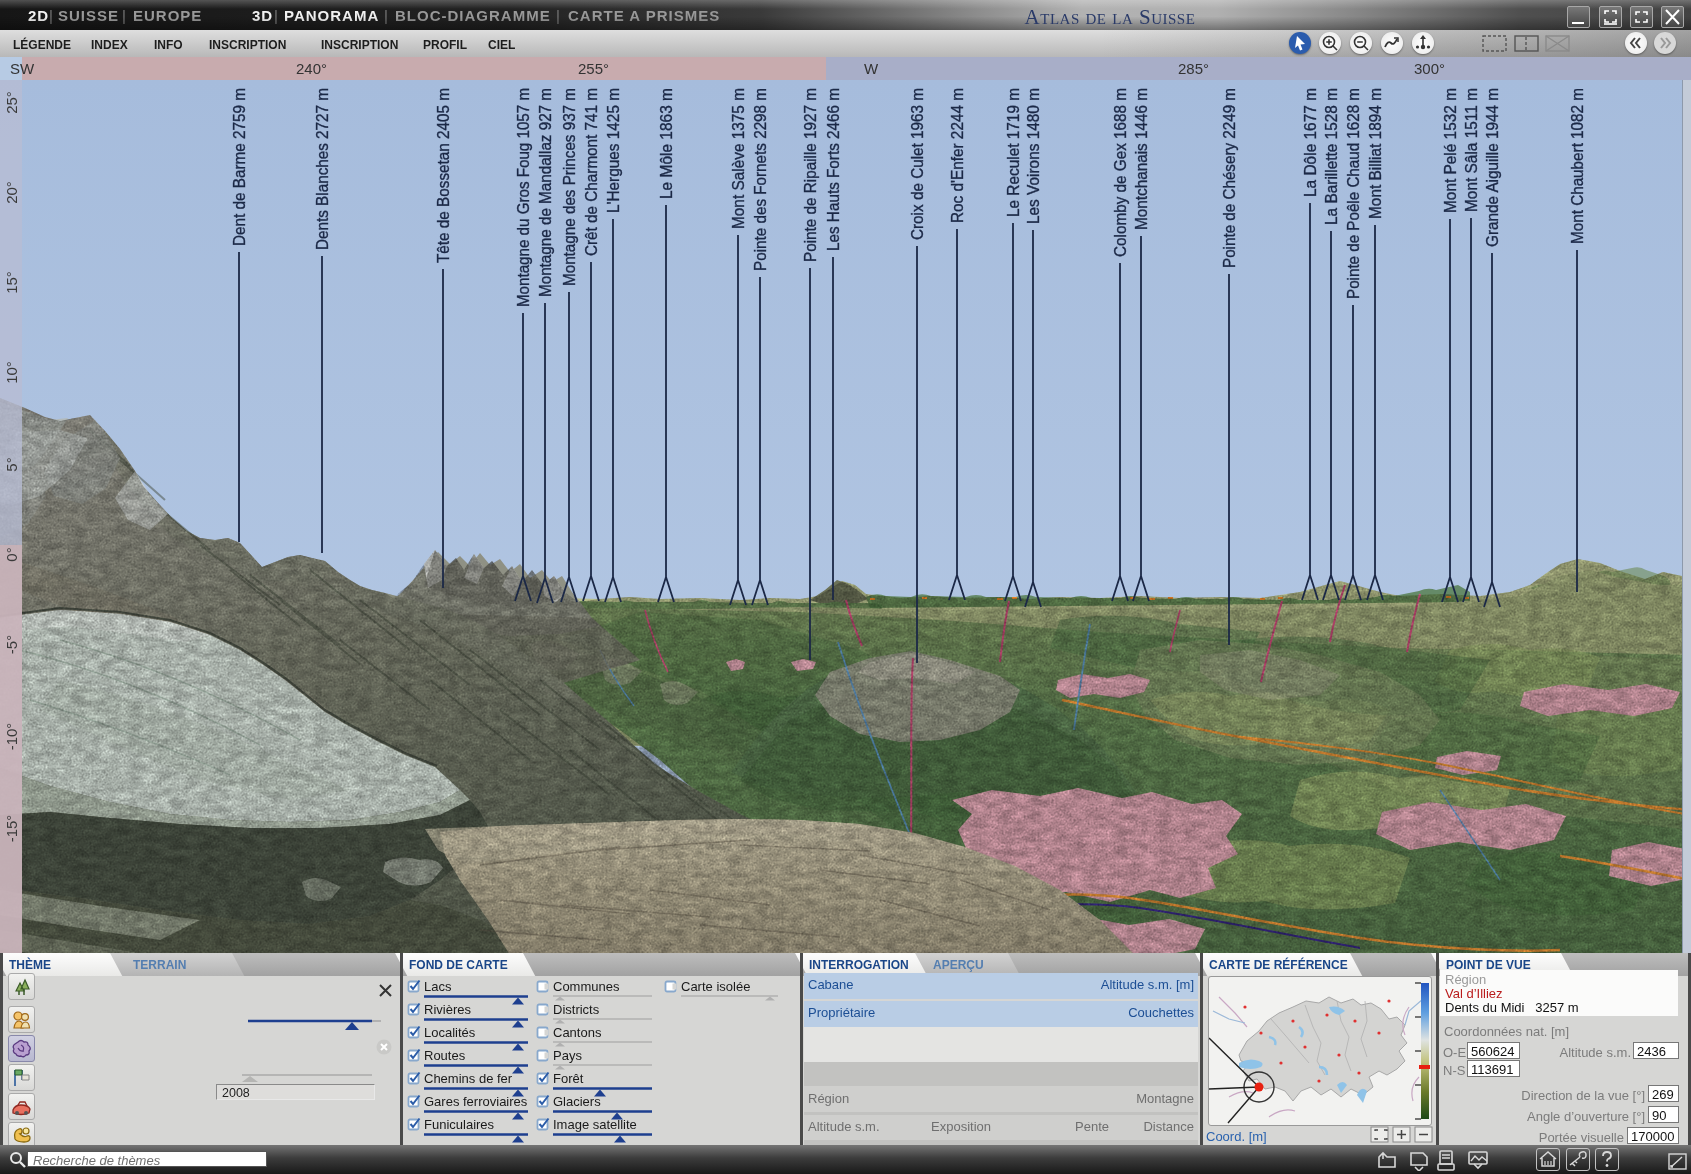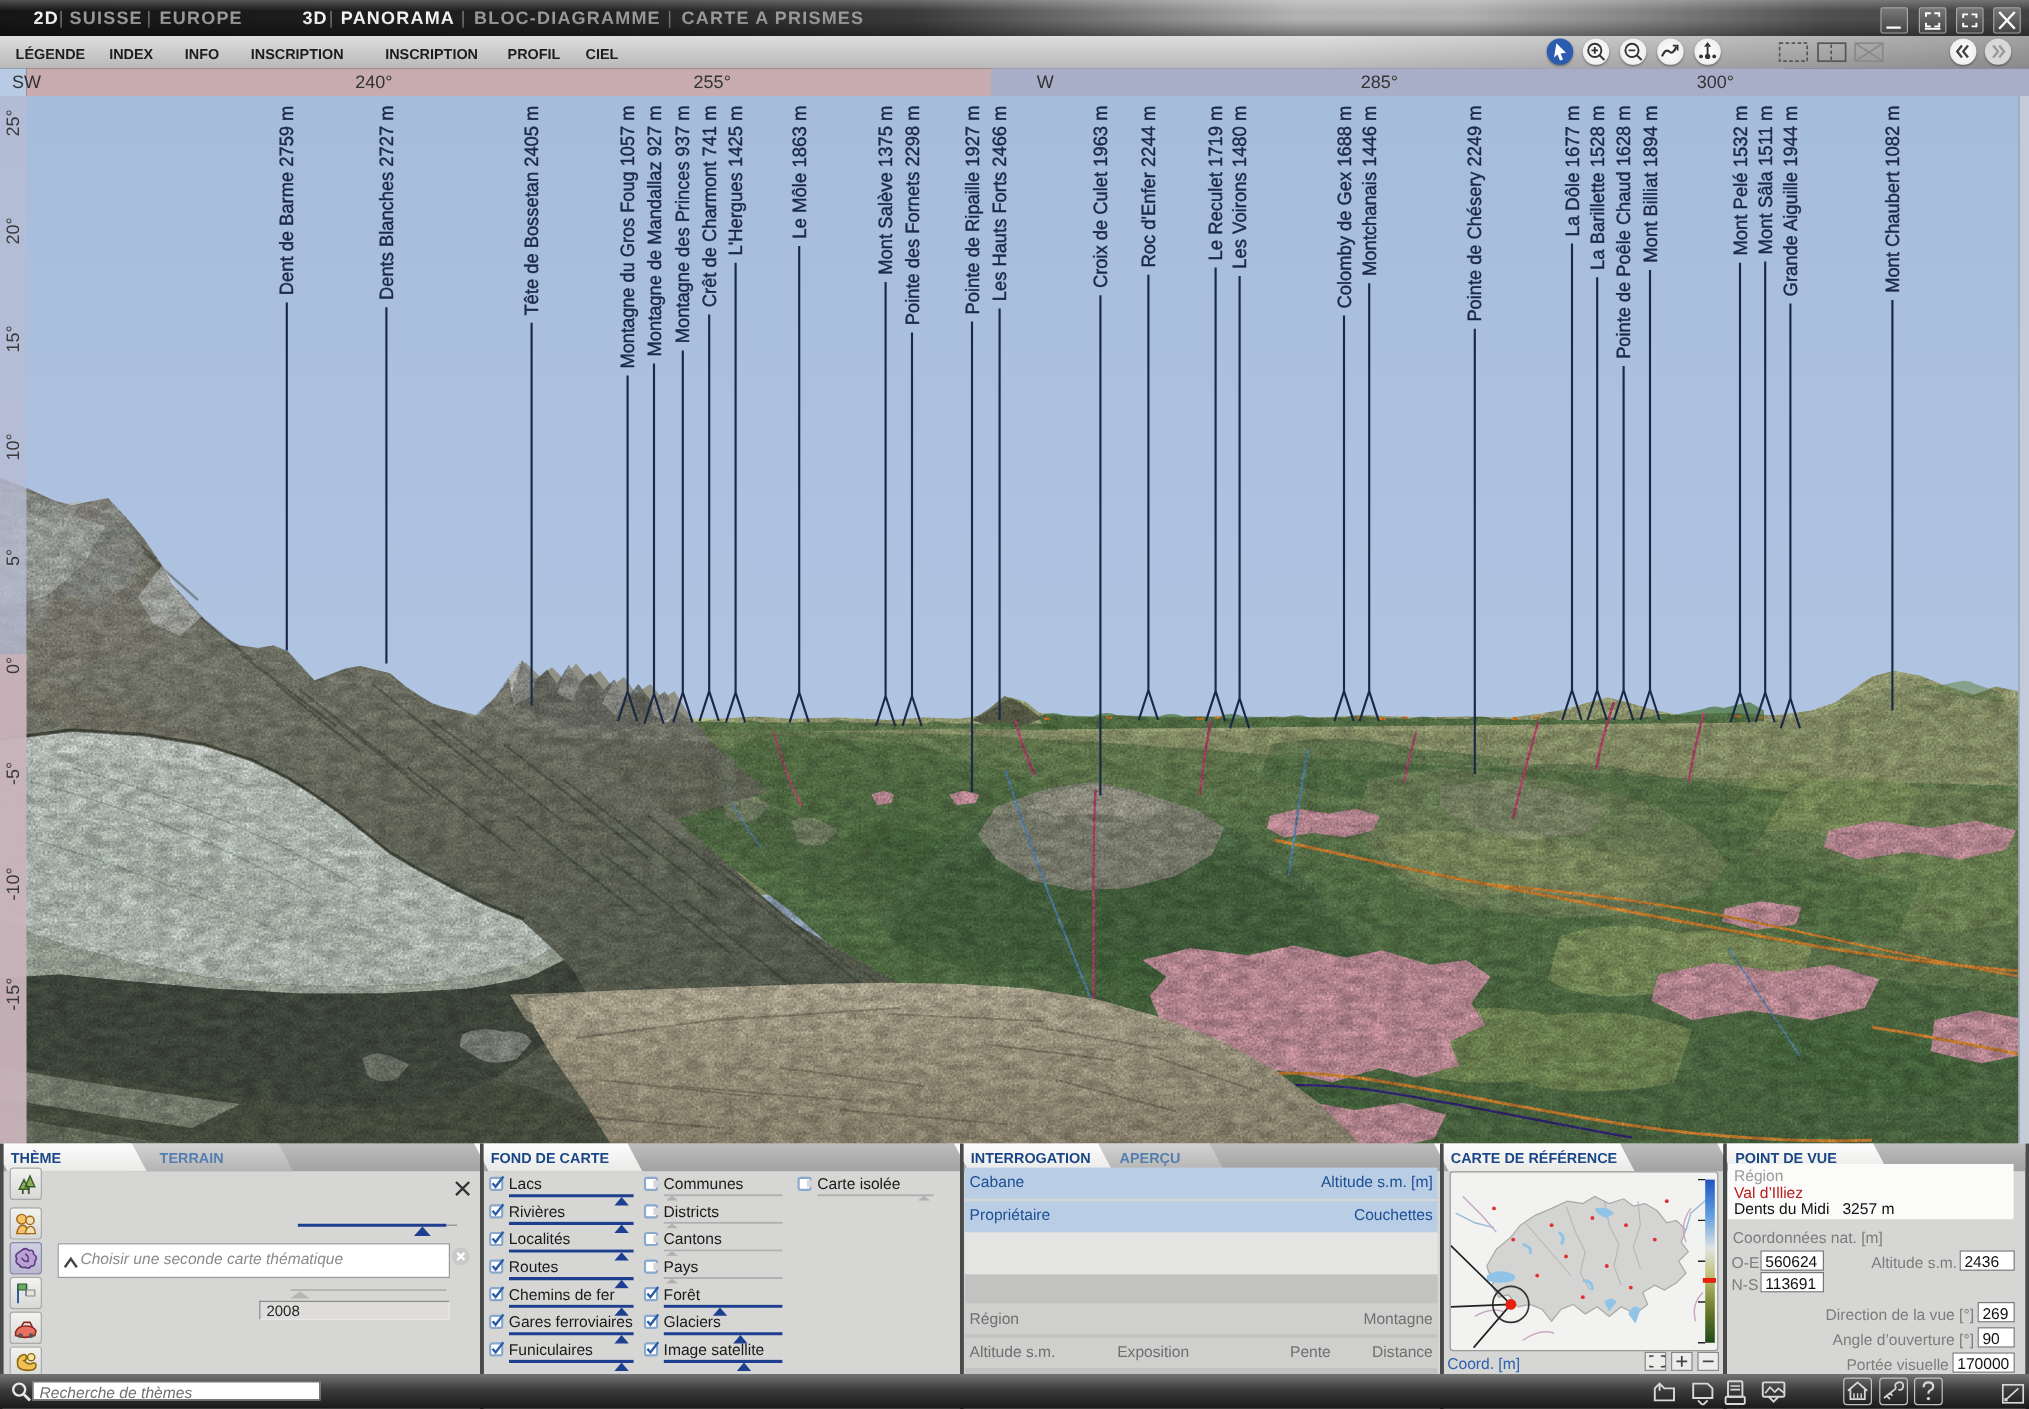--- a/index.html
+++ b/index.html
@@ -270,20 +270,21 @@
     <span class="m sep" style="left:122px">|</span>
  <span class="m" style="left:133px">EUROPE</span>
  <span class="m w" style="left:252px">3D</span>
     <span class="m sep" style="left:274px">|</span>
  <span class="m w" style="left:284px">PANORAMA</span>
     <span class="m sep" style="left:384px">|</span>
  <span class="m" style="left:395px">BLOC-DIAGRAMME</span>
     <span class="m sep" style="left:556px">|</span>
  <span class="m" style="left:568px">CARTE A PRISMES</span>
  <div id="tbshade"></div>
+    <div id="title">Atlas de la Suisse</div>
 </div>
 <div class="winbtn" style="left:1567px"><svg width="21" height="20">
       <path d="M4,16 h12" stroke="#fff" stroke-width="2"></path>
     </svg></div>
 <div class="winbtn" style="left:1599px"><svg width="21" height="20">
       <path d="M5,7 v-3 h4 M12,4 h4 v3 M16,12 v3 h-4 M9,15 h-4 v-3" stroke="#fff" stroke-width="1.6" fill="none"></path>
       <path d="M4,17 h13" stroke="#fff" stroke-width="1.6"></path>
     </svg></div>
 <div class="winbtn" style="left:1630px"><svg width="21" height="20">
       <path d="M5,8 v-3 h4 M12,5 h4 v3 M16,12 v3 h-4 M9,15 h-4 v-3" stroke="#fff" stroke-width="1.6" fill="none"></path>
@@ -338,21 +339,21 @@
       <path d="M7,6 l4,5 -4,5 M12,6 l4,5 -4,5" stroke="#999" stroke-width="2" fill="none"></path>
     </svg></div>
 
 <div id="corner"></div>
 <div id="topscale">
     <div class="lav"></div>
  <span class="d" style="left:-12px">SW</span>
  <span class="d" style="left:274px">240°</span>
  <span class="d" style="left:556px">255°</span>
  <span class="d" style="left:842px">W</span>
- <span class="d" style="left:1112px">285°</span>
+ <span class="d" style="left:1156px">285°</span>
  <span class="d" style="left:1392px">300°</span>
 </div>
 <div id="leftscale">
     <div class="pk"></div>
  <span class="d" style="top:14px">25°</span>
  <span class="d" style="top:104px">20°</span>
  <span class="d" style="top:194px">15°</span>
  <span class="d" style="top:284px">10°</span>
  <span class="d" style="top:376px">5°</span>
  <span class="d" style="top:466px">0°</span>
@@ -398,26 +399,20 @@
         <circle cx="17" cy="8" r="3" fill="#f8e8a0" stroke="#8a6a10" stroke-width="1.2"></circle>
       </svg></div>
 <svg class="abs" style="left:376px;top:30px" width="16" height="16">
       <path d="M2,2 L13,13 M13,2 L2,13" stroke="#333" stroke-width="2"></path>
     </svg>
 <svg class="abs" style="left:246px;top:66px" width="134" height="12">
       <line x1="0" y1="2" x2="124" y2="2" stroke="#1e3f8f" stroke-width="2.4"></line>
       <line x1="124" y1="2" x2="133" y2="2" stroke="#999" stroke-width="1.2"></line>
       <path d="M104,3 l7,8 h-14 Z" fill="#1e3f8f"></path>
     </svg>
-<div class="abs" style="left:46px;top:83px;width:327px;height:29px;background:#fff;border:1px solid #999">
-      <svg class="abs" style="left:3px;top:9px" width="14" height="14">
-        <path d="M2,10 L7,3 L12,10" stroke="#444" stroke-width="2" fill="none"></path>
-      </svg>
-      <div class="abs" style="left:18px;top:4px;font-size:13px;font-style:italic;color:#8a8a8a"><span class="cx">Choisir une seconde carte thématique</span></div>
-    </div>
 <svg class="abs" style="left:374px;top:86px" width="18" height="18">
       <circle cx="8" cy="8" r="7.5" fill="#c9c9c7"></circle>
       <path d="M5,5 L11,11 M11,5 L5,11" stroke="#fff" stroke-width="2"></path>
     </svg>
 <svg class="abs" style="left:240px;top:120px" width="140" height="12">
       <line x1="0" y1="2" x2="130" y2="2" stroke="#aaa" stroke-width="1.4"></line>
       <path d="M8,3 l8,6 h-16 Z" fill="#b5b5b3"></path>
     </svg>
 <div class="abs" style="left:214px;top:131px;width:159px;height:16px;background:#dedddb;border:1px solid #8a8a8a;border-right-color:#e8e8e8;border-bottom-color:#e8e8e8">
       <div class="abs" style="left:5px;top:1px;font-size:12.5px;color:#222"><span class="cx">2008</span></div>

